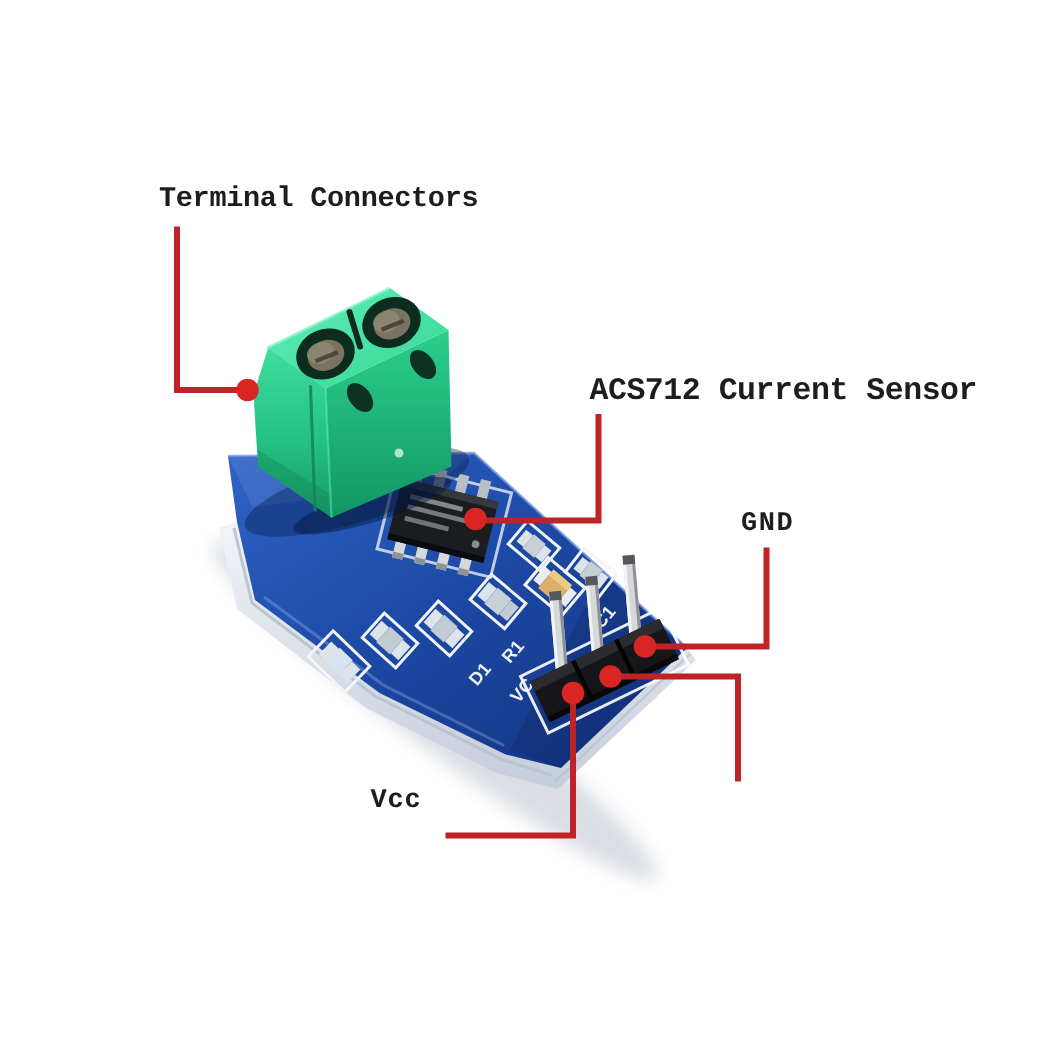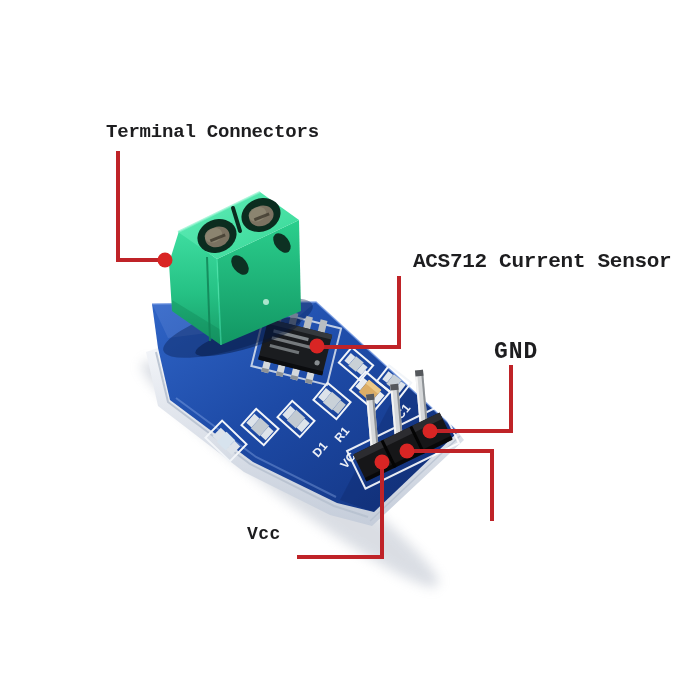--- a/index.html
+++ b/index.html
@@ -6,22 +6,22 @@
   .stage{
     position:relative;width:700px;height:700px;background:#ffffff;overflow:hidden;
     font-family:"Liberation Sans",sans-serif;
   }
   .board-svg{position:absolute;left:0;top:0;}
   .lbl{
     position:absolute;white-space:nowrap;color:#1d1d1f;
     font-family:Liberation Mono, monospace;font-weight:bold;
   }
   .lbl-terminal{left:106px;top:121px;font-size:19px;letter-spacing:-0.2px;}
-  .lbl-acs712{left:393px;top:250px;font-size:21px;letter-spacing:-0.3px;margin-left:20px;}
-  .lbl-gnd{left:494px;top:339px;font-size:23px;letter-spacing:1px;}
+  .lbl-acs712{left:393px;top:250px;font-size:21px;letter-spacing:-0.3px;}
+  .lbl-gnd{left:494px;top:339px;font-size:18px;letter-spacing:1px;}
   .lbl-analog{left:476px;top:520px;font-size:21px;letter-spacing:-0.2px;}
   .lbl-vcc{left:247px;top:524px;font-size:18px;letter-spacing:0.5px;}
   .silk{font-family:"Liberation Sans",sans-serif;font-weight:bold;fill:#ffffff;opacity:0.92;}
 </style>
 </head>
 <body>
 
 <div class="stage">
 
   <svg class="board-svg" width="700" height="700" viewBox="0 0 700 700">

